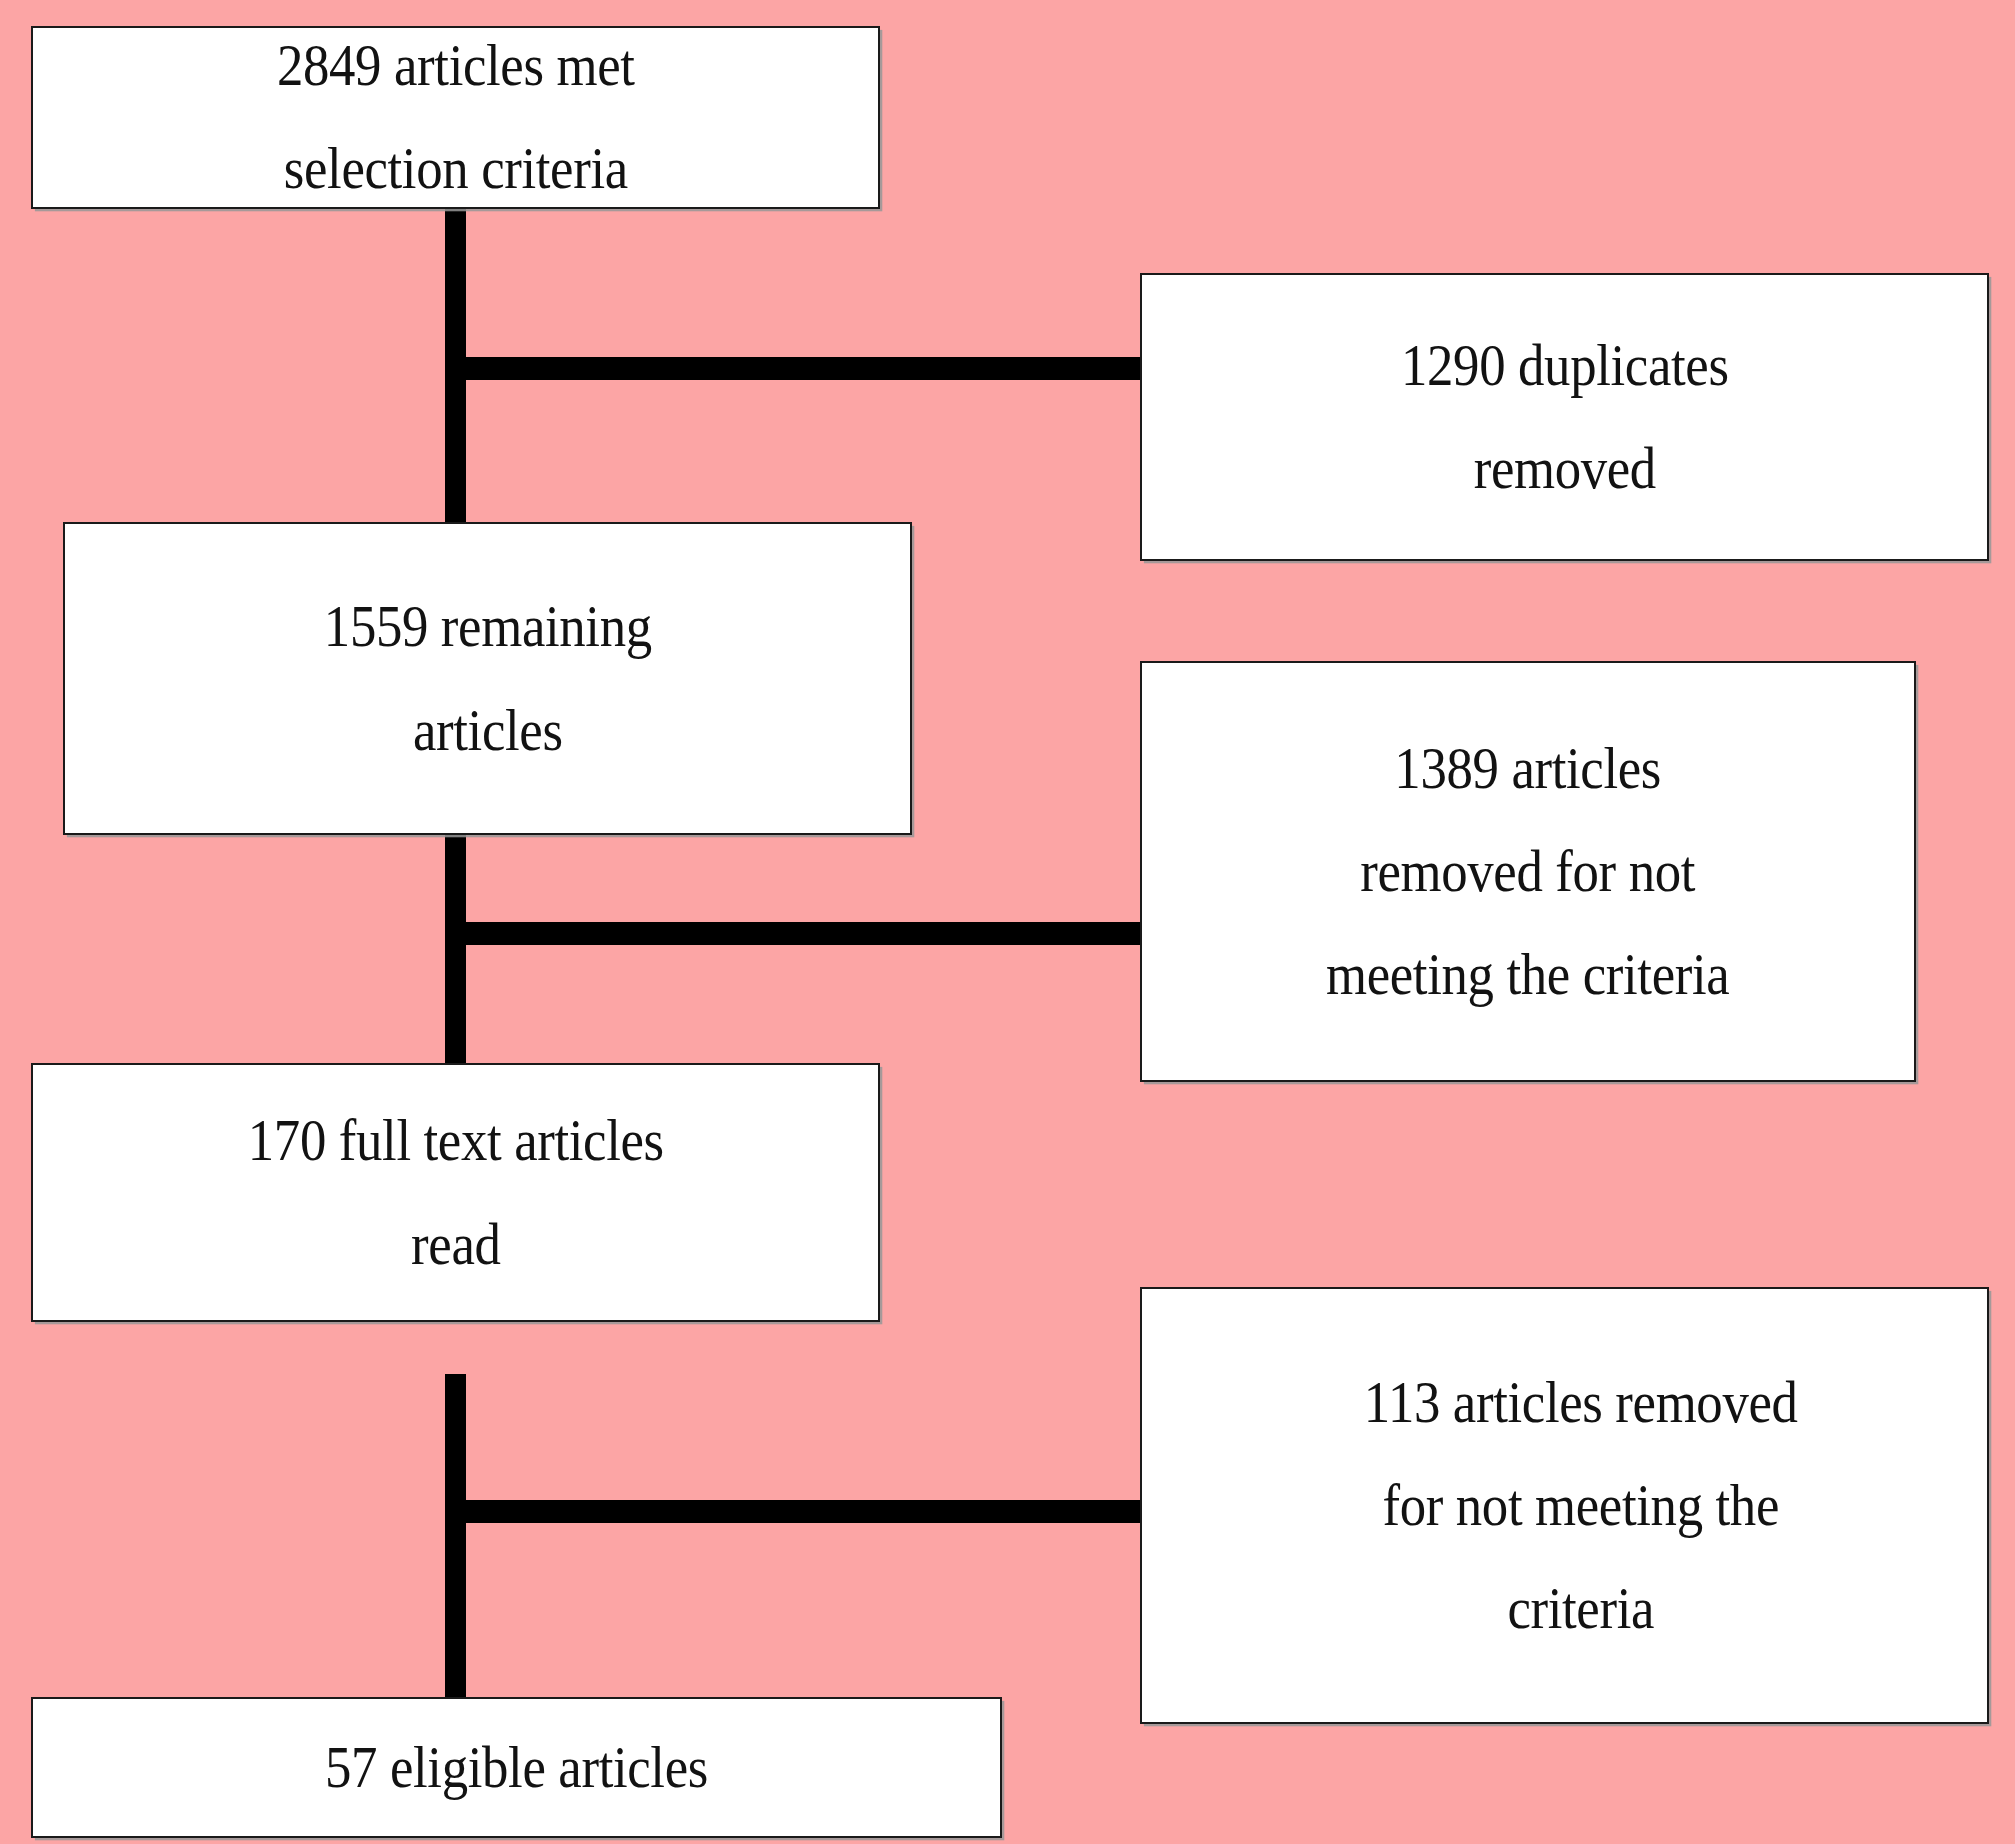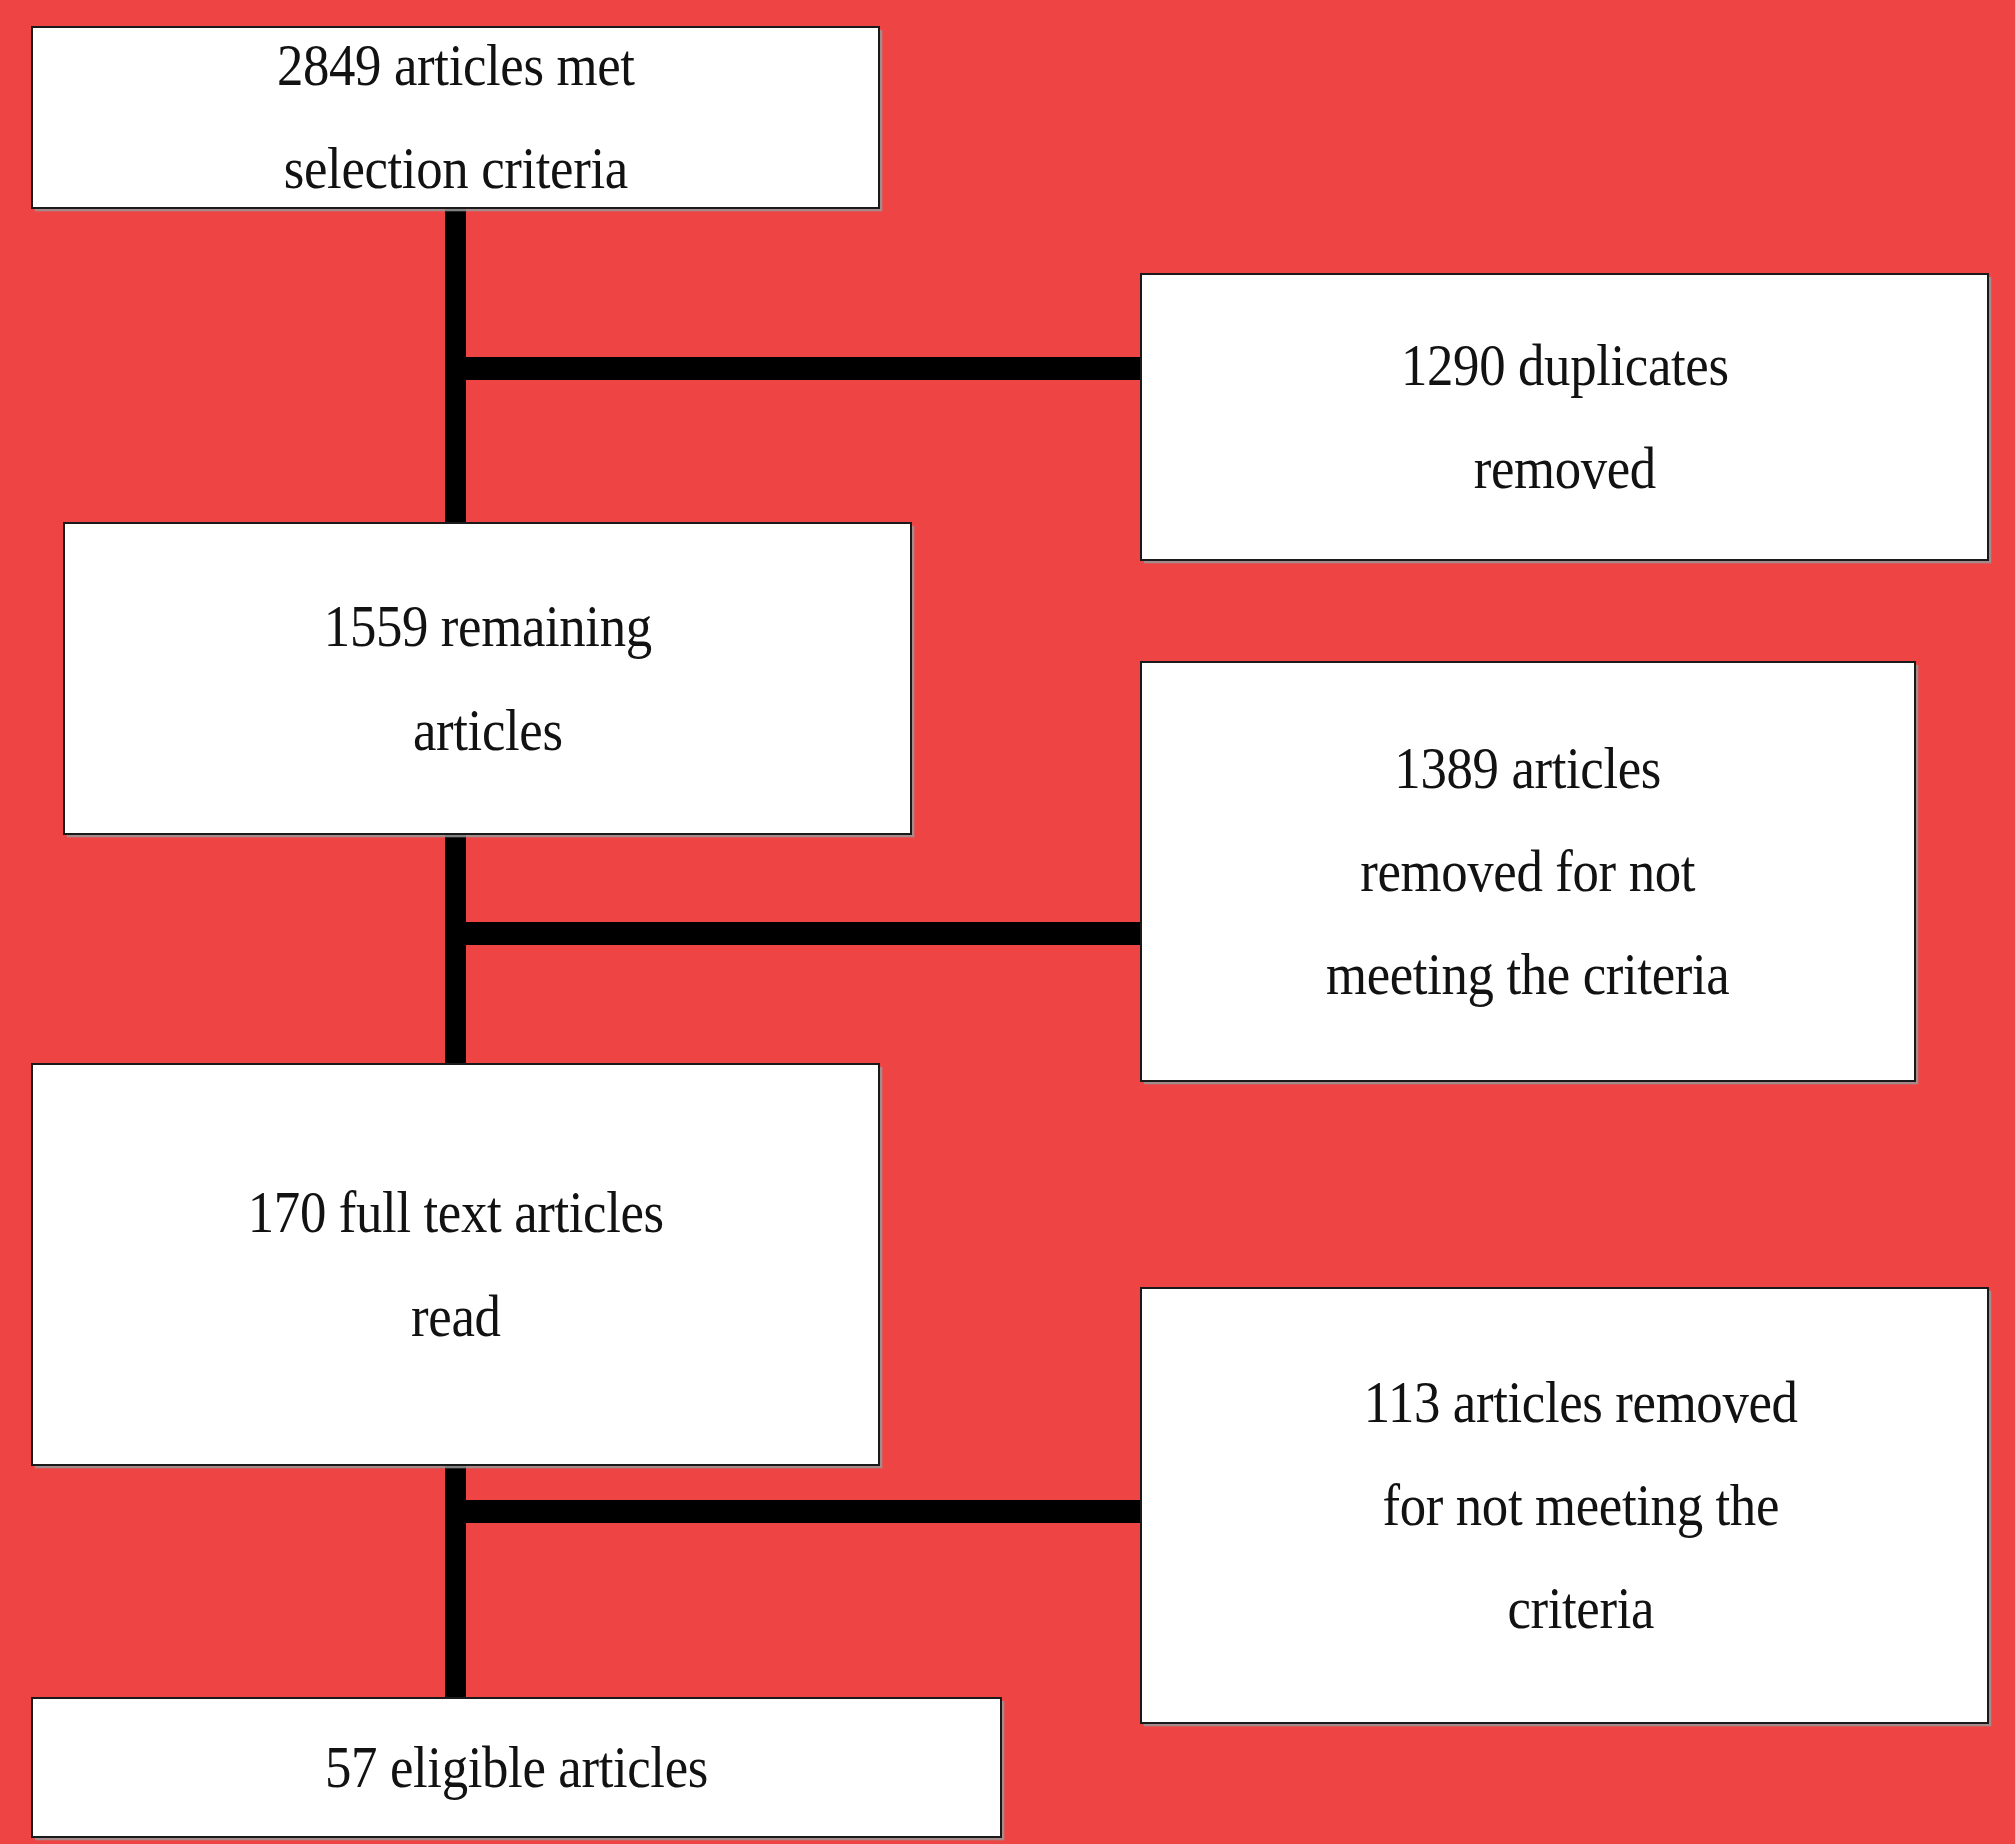--- a/index.html
+++ b/index.html
@@ -4,21 +4,21 @@
 <style>
   html, body {
     margin: 0;
     padding: 0;
     background: #ffffff;
   }
   #canvas {
     position: relative;
     width: 2015px;
     height: 1844px;
-    background: #ef4444;
+    background: #fca5a5;
     overflow: hidden;
   }
   .box {
     position: absolute;
     box-sizing: border-box;
     background: #ffffff;
     border: 2.3px solid #1a1a1a;
     box-shadow: 3.1px 3.1px 0 -0.8px rgba(150,150,150,0.85);
     display: flex;
     flex-direction: column;
@@ -68,21 +68,21 @@
   <div class="box" style="left:31px; top:25.5px; width:849px; height:183px;">
     <div class="box-text">2849 articles met
 selection criteria</div>
   </div>
 
   <div class="box" style="left:31px; top:522px; width:849px; height:313px;margin-left:32px;">
     <div class="box-text">1559 remaining
 articles</div>
   </div>
 
-  <div class="box" style="left:31px; top:1063px; width:849px; height:403px;">
+  <div class="box" style="left:31px; top:1063px; width:849px; height:259px;">
     <div class="box-text">170 full text articles
 read</div>
   </div>
 
   <div class="box" style="left:31px; top:1697px; width:971px; height:141px;">
     <div class="box-text">57 eligible articles</div>
   </div>
 
   <div class="box" style="left:1140px; top:273px; width:849px; height:288px;">
     <div class="box-text">1290 duplicates

